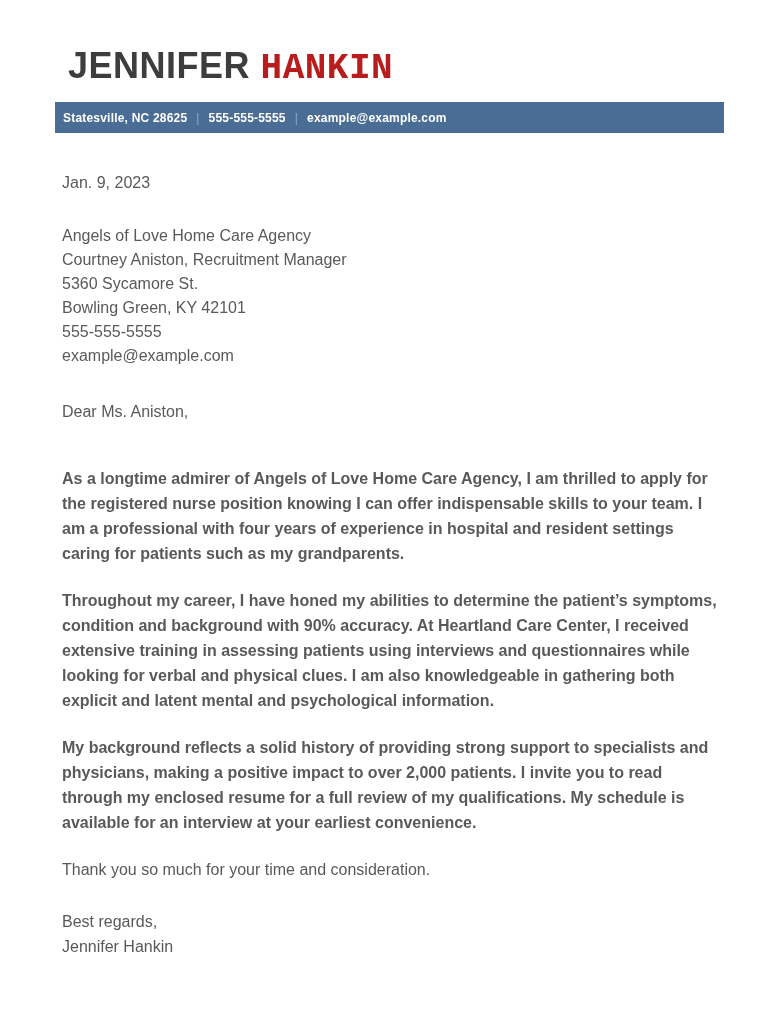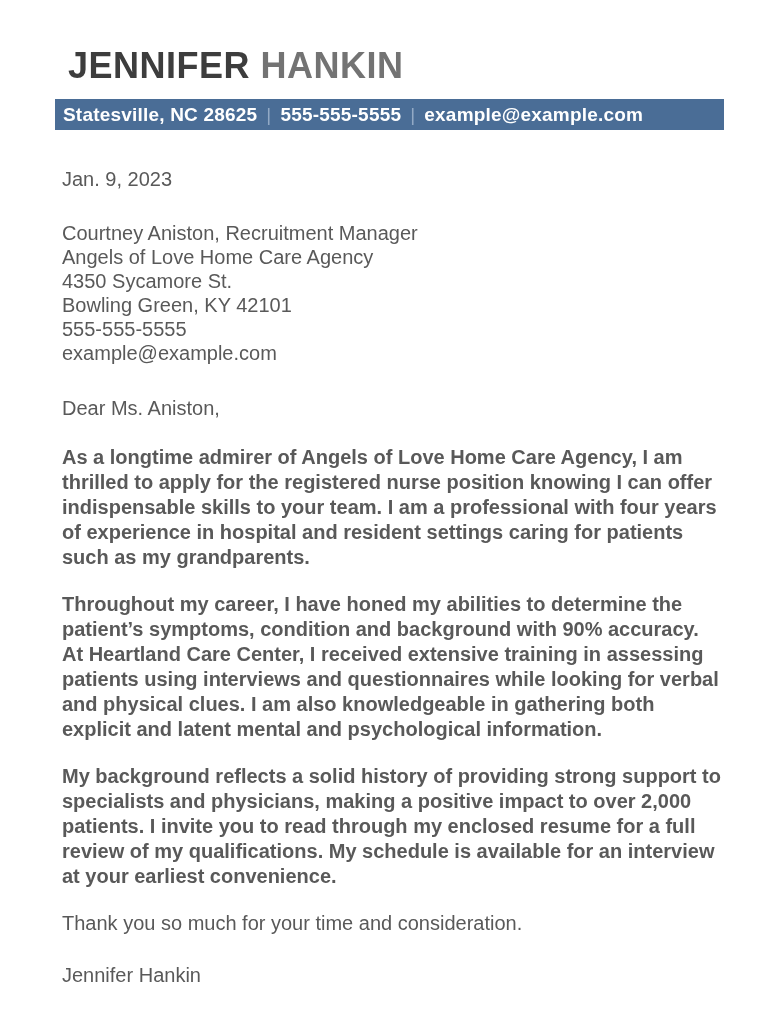--- a/index.html
+++ b/index.html
@@ -18,54 +18,54 @@
   
   .name-heading {
     font-size: 36px;
     line-height: 40px;
     font-weight: bold;
     letter-spacing: 0.5px;
     margin-bottom: 13px;
     white-space: nowrap;
   }
   .name-first { color: #3d3d3d; margin-left: 6px; }
-  .name-last  { color: #737373; }
+  .name-last  { color: #b91c1c; font-family: Liberation Mono, monospace; }
   .contact-bar {
     margin-left: -7px;
     width: 669px;
     height: 31px;
     background: #4a6d96;
     color: #ffffff;
-    font-size: 19px;
+    font-size: 12px;
     font-weight: bold;
     display: flex;
     align-items: center;
     padding-left: 8px;
     margin-bottom: 37px;
     letter-spacing: 0.2px;
   }
   .contact-bar .sep {
     color: #92a9c5;
     font-weight: normal;
     padding: 0 9px;
   }
   
   .letter {
     color: #595959;
-    font-size: 20px;
+    font-size: 16px;
   }
   .date {
     line-height: 25px;
     margin-bottom: 29px;
   }
   .recipient { margin-bottom: 31px; }
   .recipient div { line-height: 24px; }
   .salutation {
     line-height: 25px;
-    margin-bottom: 24px;
+    margin-bottom: 42px;
   }
   .letter p {
     line-height: 25px;
     width: 662px;
     margin-bottom: 22px;
     font-weight: bold;
   }
   .thanks {
     line-height: 25px;
     margin-top: 19px;
@@ -87,34 +87,35 @@
     <span>555-555-5555</span>
     <span class="sep">|</span>
     <span>example@example.com</span>
   </div>
 
   <div class="letter">
 
     <div class="date">Jan. 9, 2023</div>
 
     <div class="recipient">
+      <div>Angels of Love Home Care Agency</div>
       <div>Courtney Aniston, Recruitment Manager</div>
-      <div>Angels of Love Home Care Agency</div>
-      <div>4350 Sycamore St.</div>
+      <div>5360 Sycamore St.</div>
       <div>Bowling Green, KY 42101</div>
       <div>555-555-5555</div>
       <div>example@example.com</div>
     </div>
 
     <div class="salutation">Dear Ms. Aniston,</div>
 
     <p>As a longtime admirer of Angels of Love Home Care Agency, I am thrilled to apply for the registered nurse position knowing I can offer indispensable skills to your team. I am a professional with four years of experience in hospital and resident settings caring for patients such as my grandparents.</p>
     <p>Throughout my career, I have honed my abilities to determine the patient’s symptoms, condition and background with 90% accuracy. At Heartland Care Center, I received extensive training in assessing patients using interviews and questionnaires while looking for verbal and physical clues. I am also knowledgeable in gathering both explicit and latent mental and psychological information.</p>
     <p>My background reflects a solid history of providing strong support to specialists and physicians, making a positive impact to over 2,000 patients. I invite you to read through my enclosed resume for a full review of my qualifications. My schedule is available for an interview at your earliest convenience.</p>
 
     <div class="thanks">Thank you so much for your time and consideration.</div>
 
     <div class="signoff-block">
+      <div>Best regards,</div>
       <div>Jennifer Hankin</div>
     </div>
 
   </div>
 </div>
 
 </body></html>

